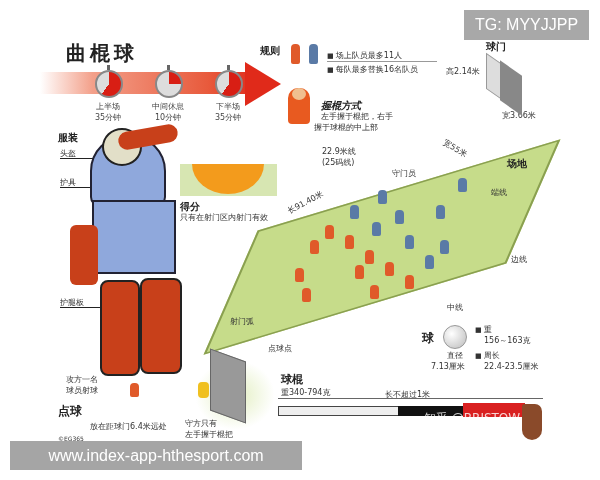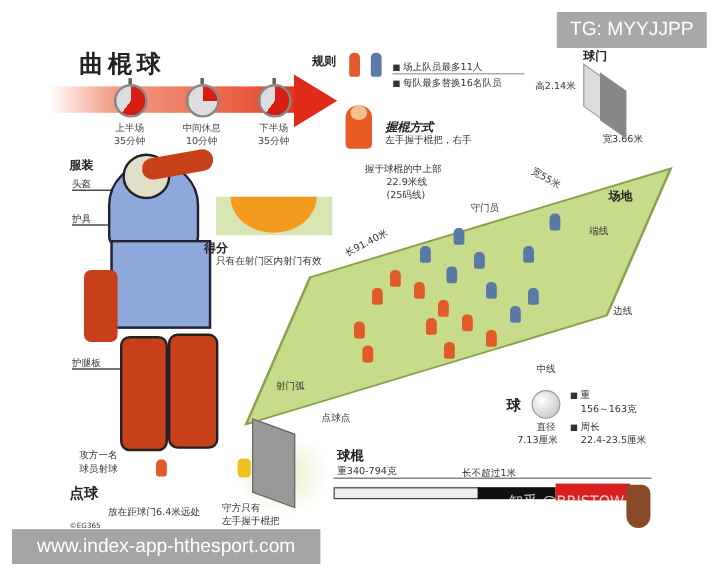--- a/index.html
+++ b/index.html
@@ -8,21 +8,21 @@
   .title{left:66px;top:40px;font-size:20px;font-weight:bold;letter-spacing:4px;color:#222;font-family:"DejaVu Serif","Liberation Serif",serif;}
   .arrow-band{left:40px;top:72px;width:210px;height:22px;background:linear-gradient(90deg,rgba(255,255,255,0),#f3a08a 25%,#e85a3c 80%,#e03020);}
   .arrow-head{left:245px;top:62px;width:0;height:0;border-top:22px solid transparent;border-bottom:22px solid transparent;border-left:36px solid #e02a1a;}
   .timer{width:24px;height:24px;border-radius:50%;border:2px solid #888;background:#ddd;top:70px;}
   .timer-stem{width:3px;height:5px;background:#666;top:65px;}
   .tlabel{font-size:8px;text-align:center;width:60px;line-height:11px;color:#444;top:101px;}
   .lbl{font-size:8px;color:#333;line-height:11px;}
   .sec-title{font-size:10px;font-weight:bold;color:#222;}
   .line{background:#222;height:1px;}
   .watermark-tg{left:464px;top:10px;width:125px;height:30px;background:#a8a8a8;color:#fff;font-size:16px;line-height:30px;text-align:center;font-family:"Liberation Sans",sans-serif;}
-  .watermark-url{left:10px;top:441px;width:257px;height:29px;background:#a5a5a5;color:#fff;font-size:16px;line-height:29px;text-align:center;font-family:"Liberation Sans",sans-serif;}
+  .watermark-url{left:10px;top:441px;width:292px;height:29px;background:#a5a5a5;color:#fff;font-size:16px;line-height:29px;text-align:center;font-family:"Liberation Sans",sans-serif;}
   .player-red{width:9px;height:14px;background:#e05a2a;border-radius:4px 4px 2px 2px;}
   .player-blue{width:9px;height:14px;background:#5a7aa6;border-radius:4px 4px 2px 2px;}
   .bullet::before{content:"■ ";font-size:7px;}
 </style>
 </head>
 <body>
 
 <div class="abs title">曲棍球</div>
 
 <div class="abs arrow-band"></div>
@@ -53,21 +53,21 @@
 <div class="abs player-red" style="left:291px;top:44px;height:20px;"></div>
 <div class="abs player-blue" style="left:309px;top:44px;height:20px;"></div>
 <div class="abs lbl bullet" style="left:327px;top:50px;">场上队员最多11人</div>
 <div class="abs line" style="left:327px;top:61px;width:110px;background:#999;"></div>
 <div class="abs lbl bullet" style="left:327px;top:64px;">每队最多替换16名队员</div>
 
 <div class="abs" style="left:288px;top:88px;width:22px;height:36px;background:#e85a20;border-radius:10px 10px 4px 4px;"></div>
 <div class="abs" style="left:292px;top:88px;width:14px;height:12px;background:#f0c090;border-radius:50%;"></div>
 <div class="abs sec-title" style="left:321px;top:99px;font-style:italic;">握棍方式</div>
 <div class="abs lbl" style="left:321px;top:111px;">左手握于棍把，右手</div>
-<div class="abs lbl" style="left:304px;top:122px;margin-top:13px;">握于球棍的中上部</div>
+<div class="abs lbl" style="left:314px;top:122px;">握于球棍的中上部</div>
 
 <div class="abs sec-title" style="left:486px;top:40px;">球门</div>
 <div class="abs lbl" style="left:446px;top:66px;">高2.14米</div>
 <div class="abs lbl" style="left:458px;top:110px;margin-left:44px;">宽3.66米</div>
 <div class="abs" style="left:486px;top:64px;width:30px;height:34px;background:#ddd;border:1px solid #999;transform:skewY(35deg);"></div>
 <div class="abs" style="left:500px;top:68px;width:22px;height:40px;background:#888;transform:skewY(35deg);"></div>
 
 <div class="abs sec-title" style="left:58px;top:131px;">服装</div>
 <div class="abs lbl" style="left:60px;top:148px;">头盔</div>
 <div class="abs line" style="left:60px;top:158px;width:40px;"></div>
@@ -80,21 +80,21 @@
 <div class="abs" style="left:102px;top:128px;width:36px;height:34px;background:#e2dfc8;border:2px solid #222;border-radius:50%;"></div>
 <div class="abs" style="left:118px;top:128px;width:60px;height:18px;background:#c8401a;border-radius:10px;transform:rotate(-10deg);"></div>
 <div class="abs" style="left:92px;top:200px;width:80px;height:70px;background:#8fa8dc;border:2px solid #223;"></div>
 <div class="abs" style="left:70px;top:225px;width:28px;height:60px;background:#c8401a;border-radius:6px;"></div>
 <div class="abs" style="left:100px;top:280px;width:36px;height:92px;background:#c8401a;border:2px solid #222;border-radius:8px;"></div>
 <div class="abs" style="left:140px;top:278px;width:38px;height:92px;background:#c8401a;border:2px solid #222;border-radius:8px;"></div>
 
 <div class="abs" style="left:180px;top:164px;width:97px;height:32px;background:#d7e6b2;overflow:hidden;">
   <div style="position:absolute;left:12px;top:-30px;width:72px;height:60px;background:#f39b1c;border-radius:50%;"></div>
 </div>
-<div class="abs sec-title" style="left:170px;top:200px;">得分</div>
+<div class="abs sec-title" style="left:180px;top:200px;">得分</div>
 <div class="abs lbl" style="left:180px;top:212px;">只有在射门区内射门有效</div>
 
 <div class="abs" style="left:260px;top:180px;width:240px;height:130px;background:#c6dc8a;border:2px solid #8aa050;transform:skewX(-40deg) rotate(-22deg);transform-origin:center;"></div>
 <div class="abs sec-title" style="left:507px;top:157px;">场地</div>
 <div class="abs lbl" style="left:442px;top:143px;transform:rotate(30deg);">宽55米</div>
 <div class="abs lbl" style="left:286px;top:197px;transform:rotate(-28deg);">长91.40米</div>
 <div class="abs lbl" style="left:322px;top:146px;">22.9米线</div>
 <div class="abs lbl" style="left:322px;top:157px;">(25码线)</div>
 <div class="abs lbl" style="left:392px;top:168px;">守门员</div>
 <div class="abs lbl" style="left:491px;top:187px;">端线</div>

